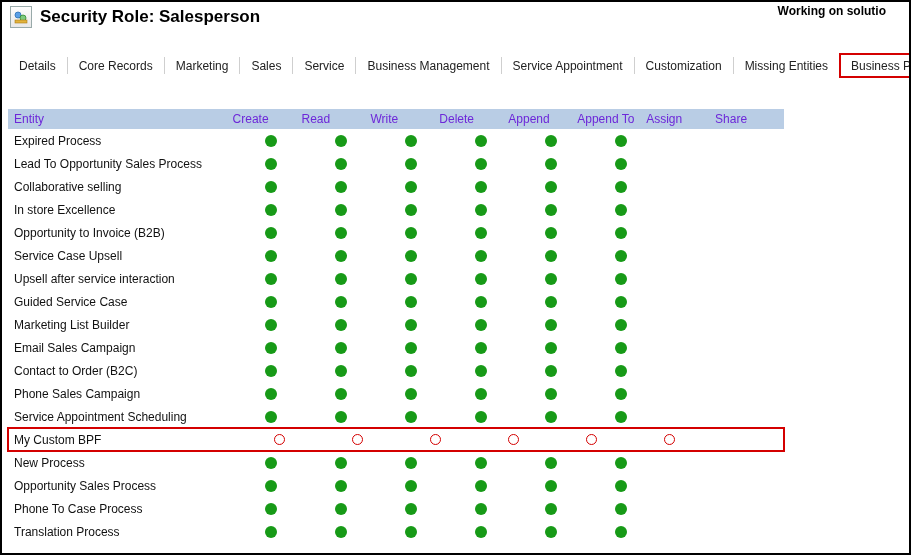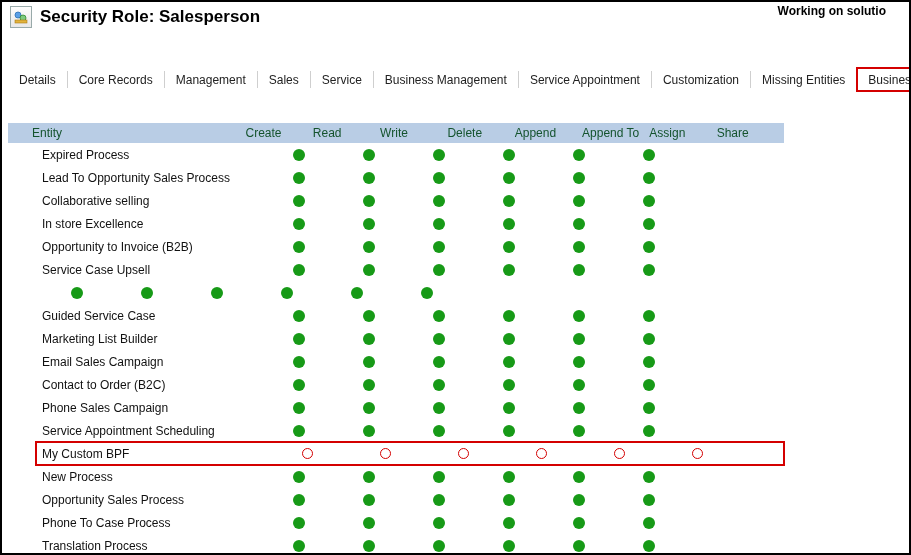--- a/index.html
+++ b/index.html
@@ -38,21 +38,21 @@
     position: absolute;
     top: 2px;
     right: 23px;
     font-size: 12px;
     font-weight: 700;
   }
   .tabstrip {
     display: flex;
     align-items: stretch;
     padding: 0 6px;
-    margin-top: 32px;
+    margin-top: 18px;
   }
   .tab {
     padding: 4px 10px;
     font-size: 12px;
     color: #222;
     background: #fff;
     white-space: nowrap;
     cursor: pointer;
     border-top: 1px solid transparent;
     border-left: 1px solid transparent;
@@ -68,37 +68,36 @@
     outline-offset: -1px;
   }
   .grid {
     margin: 2px 6px 0 6px;
     width: 776px;
   }
   .grid-header {
     display: flex;
     align-items: center;
     background: #b9cde5;
-    color: #14532d;
+    color: #6d28d9;
     font-size: 12px;
     height: 20px;
-    padding-left: 24px;
+    padding-left: 6px;
     margin-top: 32px;
   }
   .col-entity { width: 222px; }
   .col-priv { width: 70px; text-align: left; }
   .grid-body {}
   .row {
     display: flex;
     align-items: center;
     height: 23px;
     padding-left: 6px;
     font-size: 12px;
     color: #111;
-    margin-left: 28px;
   }
   .row.highlight {
     outline: 2px solid #d40000;
     outline-offset: -1px;
     gap: 8px;
   }
   .entity-name {
     width: 222px;
     white-space: nowrap;
     overflow: hidden;
@@ -139,21 +138,21 @@
     </svg>
   </div>
   <div class="header-title">Security Role: Salesperson</div>
 </div>
 
 <div class="tabstrip" id="tabstrip">
     <div class="tab">Details</div>
     <div class="tab-sep"></div>
     <div class="tab">Core Records</div>
     <div class="tab-sep"></div>
-    <div class="tab">Management</div>
+    <div class="tab">Marketing</div>
     <div class="tab-sep"></div>
     <div class="tab">Sales</div>
     <div class="tab-sep"></div>
     <div class="tab">Service</div>
     <div class="tab-sep"></div>
     <div class="tab">Business Management</div>
     <div class="tab-sep"></div>
     <div class="tab">Service Appointment</div>
     <div class="tab-sep"></div>
     <div class="tab">Customization</div>
@@ -296,20 +295,21 @@
           <div class="dot full"></div>
         </div>
         <div class="priv">
           <div class="dot full"></div>
         </div>
         <div class="priv">
           <div class="dot full"></div>
         </div>
       </div>
       <div class="row">
+        <div class="entity-name">Upsell after service interaction</div>
         <div class="priv">
           <div class="dot full"></div>
         </div>
         <div class="priv">
           <div class="dot full"></div>
         </div>
         <div class="priv">
           <div class="dot full"></div>
         </div>
         <div class="priv">

